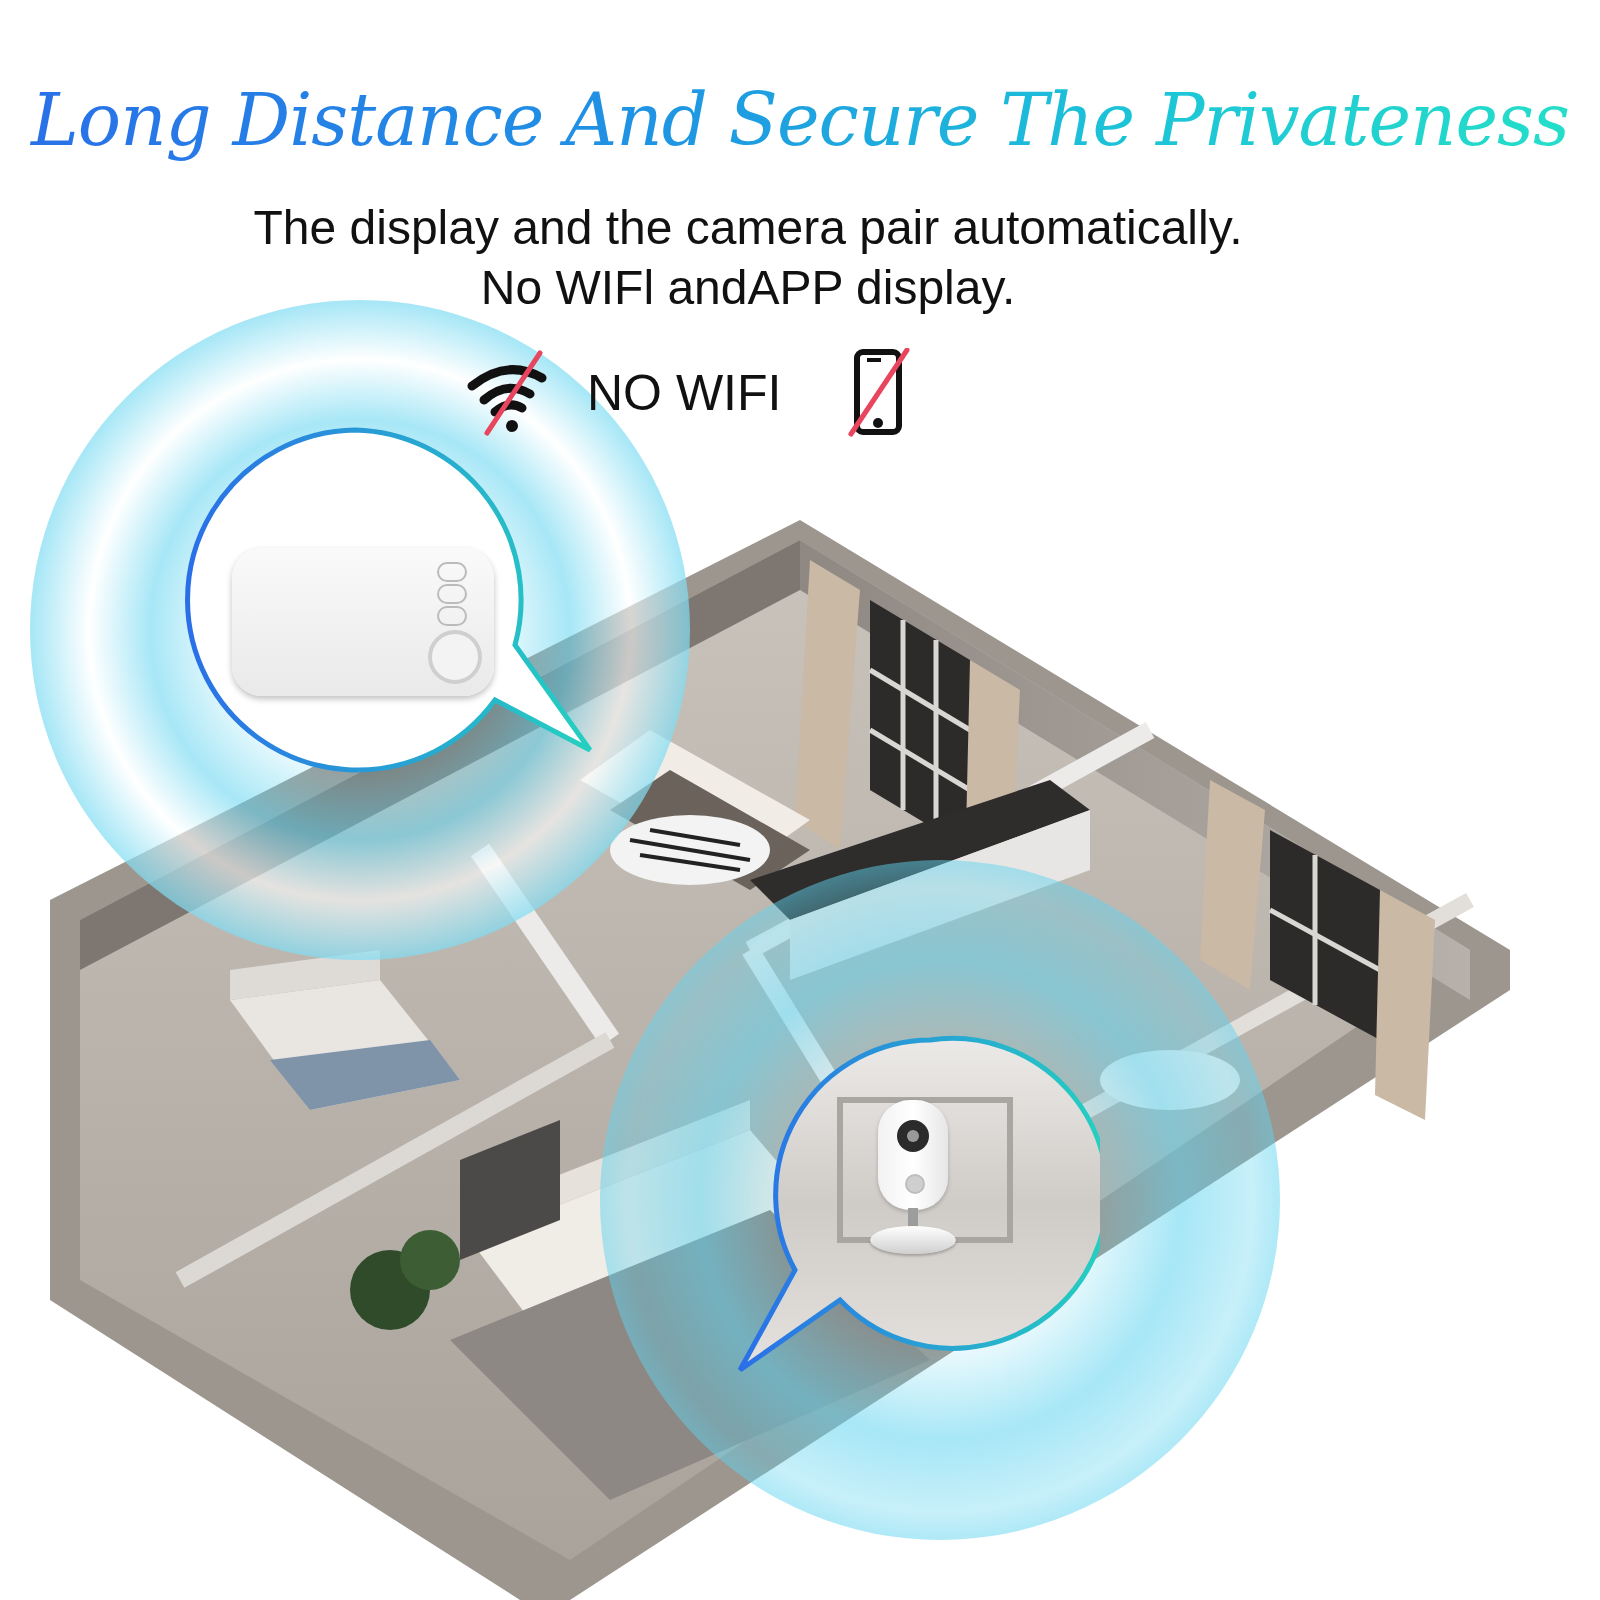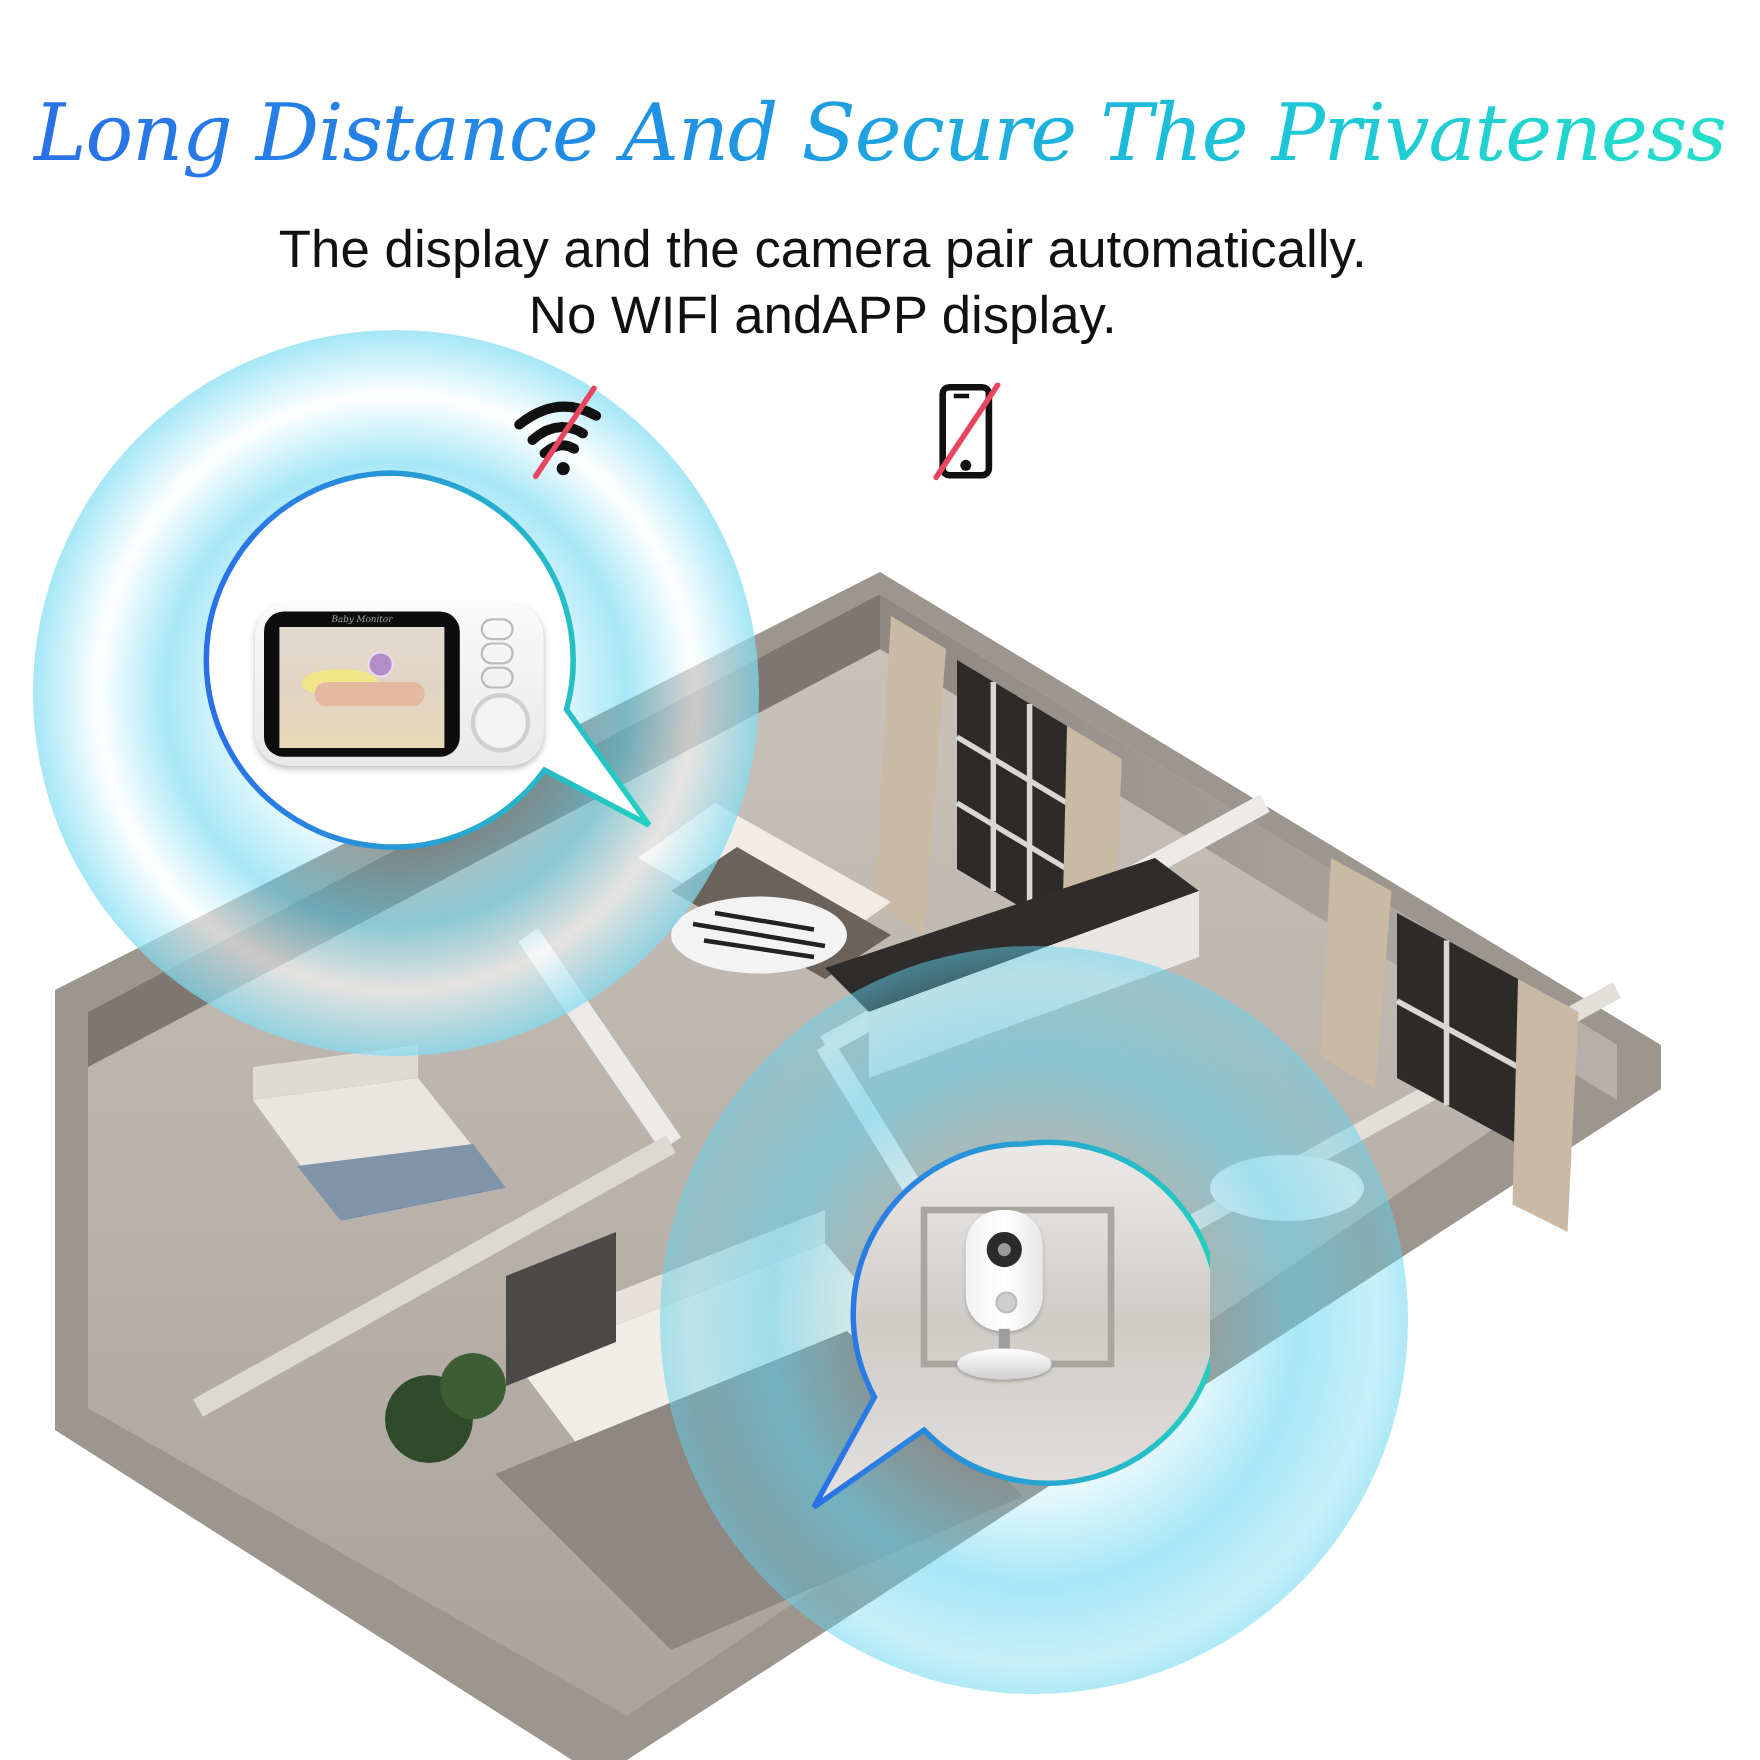--- a/index.html
+++ b/index.html
@@ -99,28 +99,20 @@
   <defs>
     <linearGradient id="bb1" x1="0" y1="0" x2="1" y2="0">
       <stop offset="0" stop-color="#2a6fe8"></stop>
         <stop offset="1" stop-color="#25d0c0"></stop>
     </linearGradient>
   </defs>
   <path d="M215,10 A170,170 0 1,0 355,280 L450,330 L375,225 A170,170 0 0,0 215,10 Z" fill="#ffffff" stroke="url(#bb1)" stroke-width="5"></path>
 </svg>
 
 <div class="abs" style="left:232px;top:548px;width:262px;height:148px;background:linear-gradient(#fafafa,#e9e9e9);border-radius:30px;box-shadow:0 3px 6px rgba(0,0,0,0.25);">
-  <div class="abs" style="left:8px;top:8px;width:178px;height:132px;background:#0d0d0d;border-radius:18px;">
-    <div class="abs" style="left:0;top:2px;width:178px;text-align:center;font-family:'DejaVu Serif',serif;font-style:italic;font-size:8px;color:#9aa;">Baby Monitor</div>
-    <div class="abs" style="left:14px;top:14px;width:150px;height:110px;background:linear-gradient(#e4dbd0 0%,#e0d4c4 45%,#e8d8b8 100%);">
-      <div class="abs" style="left:20px;top:38px;width:70px;height:26px;border-radius:50%;background:#f1e68a;"></div>
-      <div class="abs" style="left:32px;top:50px;width:100px;height:22px;border-radius:12px;background:#e5b8a2;"></div>
-      <div class="abs" style="left:80px;top:22px;width:20px;height:20px;border-radius:50%;background:#b38dc8;border:2px solid #e9dbe9;"></div>
-    </div>
-  </div>
   <div class="abs" style="left:205px;top:14px;width:26px;height:16px;border:2px solid #bbb;border-radius:10px;"></div>
   <div class="abs" style="left:205px;top:36px;width:26px;height:16px;border:2px solid #bbb;border-radius:10px;"></div>
   <div class="abs" style="left:205px;top:58px;width:26px;height:16px;border:2px solid #bbb;border-radius:10px;"></div>
   <div class="abs" style="left:196px;top:82px;width:46px;height:46px;border-radius:50%;border:4px solid #cfcfcf;background:#f3f3f3;"></div>
 </div>
 
 <div class="abs glow" style="left:600px;top:860px;width:680px;height:680px;background:radial-gradient(circle,rgba(95,211,239,0.1) 30%,rgba(95,211,239,0.55) 50%,rgba(95,211,239,0.35) 65%,rgba(95,211,239,0.75) 80%,rgba(180,235,248,0.3) 100%);"></div>
 <svg class="abs" style="left:720px;top:1000px;" width="380" height="380" viewBox="0 0 380 380">
   <defs>
     <linearGradient id="bb2" x1="0" y1="0" x2="1" y2="0">
@@ -149,20 +141,21 @@
 </div>
 
 <div class="abs feat" style="left:462px;">
   <svg width="95" height="90" viewBox="0 0 95 90">
     <path d="M10,38 Q45,10 80,30" stroke="#111" stroke-width="9" fill="none" stroke-linecap="round"></path>
     <path d="M22,52 Q45,32 68,46" stroke="#111" stroke-width="9" fill="none" stroke-linecap="round"></path>
     <path d="M33,64 Q47,52 60,60" stroke="#111" stroke-width="9" fill="none" stroke-linecap="round"></path>
     <circle cx="50" cy="78" r="6" fill="#111"></circle>
     <line x1="78" y1="5" x2="25" y2="85" stroke="#e8455f" stroke-width="5" stroke-linecap="round"></line>
   </svg>
+  <span class="feat-label">NO WIFI</span>
 </div>
 <div class="abs feat" style="left:845px;">
   <svg width="70" height="90" viewBox="0 0 70 90">
     <rect x="12" y="4" width="42" height="80" rx="6" fill="none" stroke="#111" stroke-width="6"></rect>
     <line x1="22" y1="12" x2="36" y2="12" stroke="#111" stroke-width="4"></line>
     <circle cx="33" cy="75" r="5" fill="#111"></circle>
     <line x1="62" y1="2" x2="6" y2="86" stroke="#e8455f" stroke-width="5" stroke-linecap="round"></line>
   </svg>
 </div>
 

